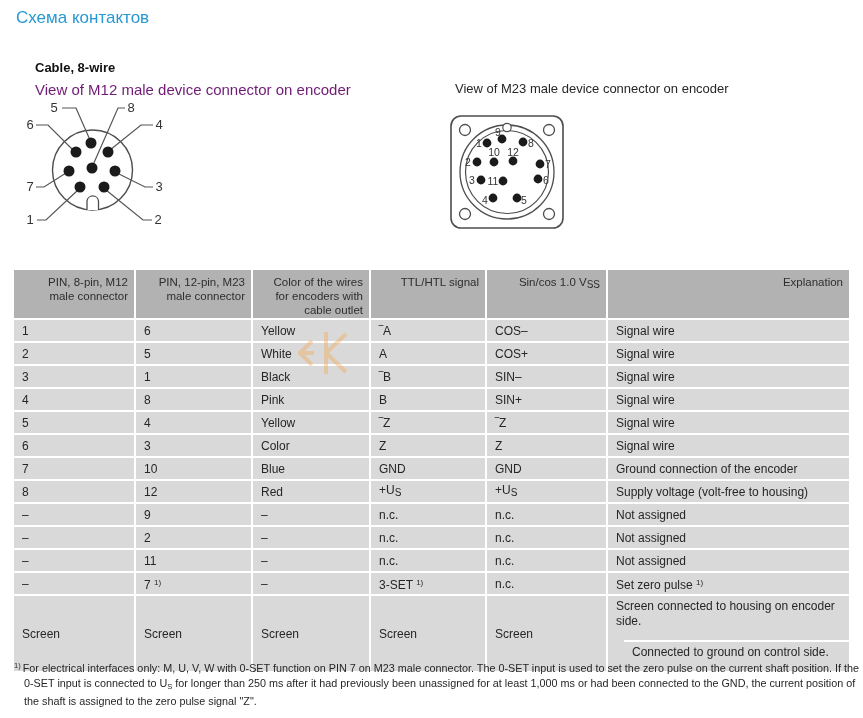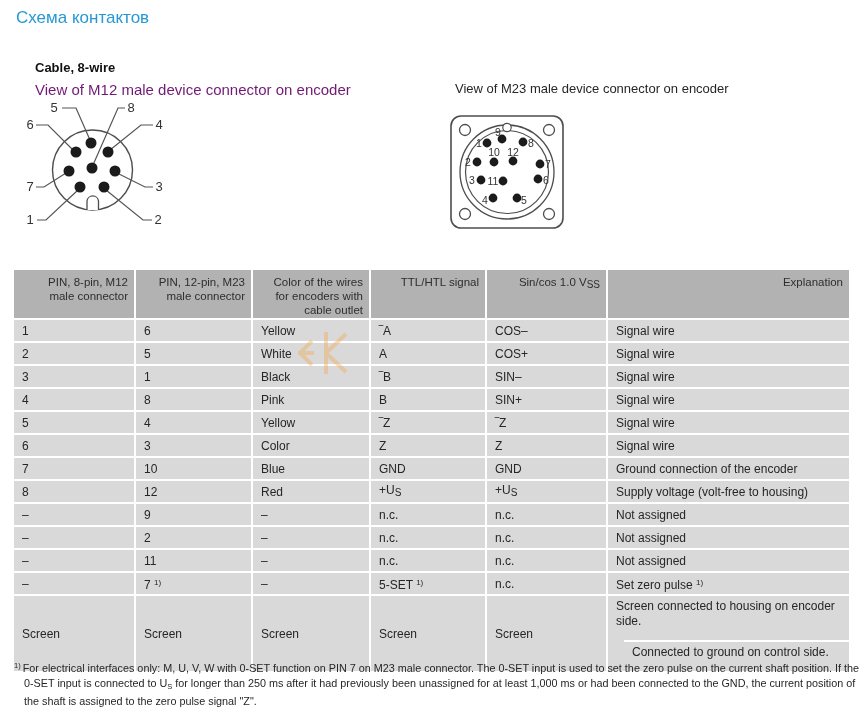--- a/index.html
+++ b/index.html
@@ -246,21 +246,21 @@
           <td>11</td>
           <td>–</td>
           <td>n.c.</td>
           <td>n.c.</td>
           <td>Not assigned</td>
         </tr>
         <tr>
           <td>–</td>
           <td><span>7 </span><span class="supsc">1)</span></td>
           <td>–</td>
-          <td><span>5-SET </span><span class="supsc">1)</span></td>
+          <td><span>3-SET </span><span class="supsc">1)</span></td>
           <td>n.c.</td>
           <td><span>Set zero pulse </span><span class="supsc">1)</span></td>
         </tr>
         <tr>
           <td>Screen</td>
           <td>Screen</td>
           <td>Screen</td>
           <td>Screen</td>
           <td>Screen</td>
           <td class="stack-cell">

